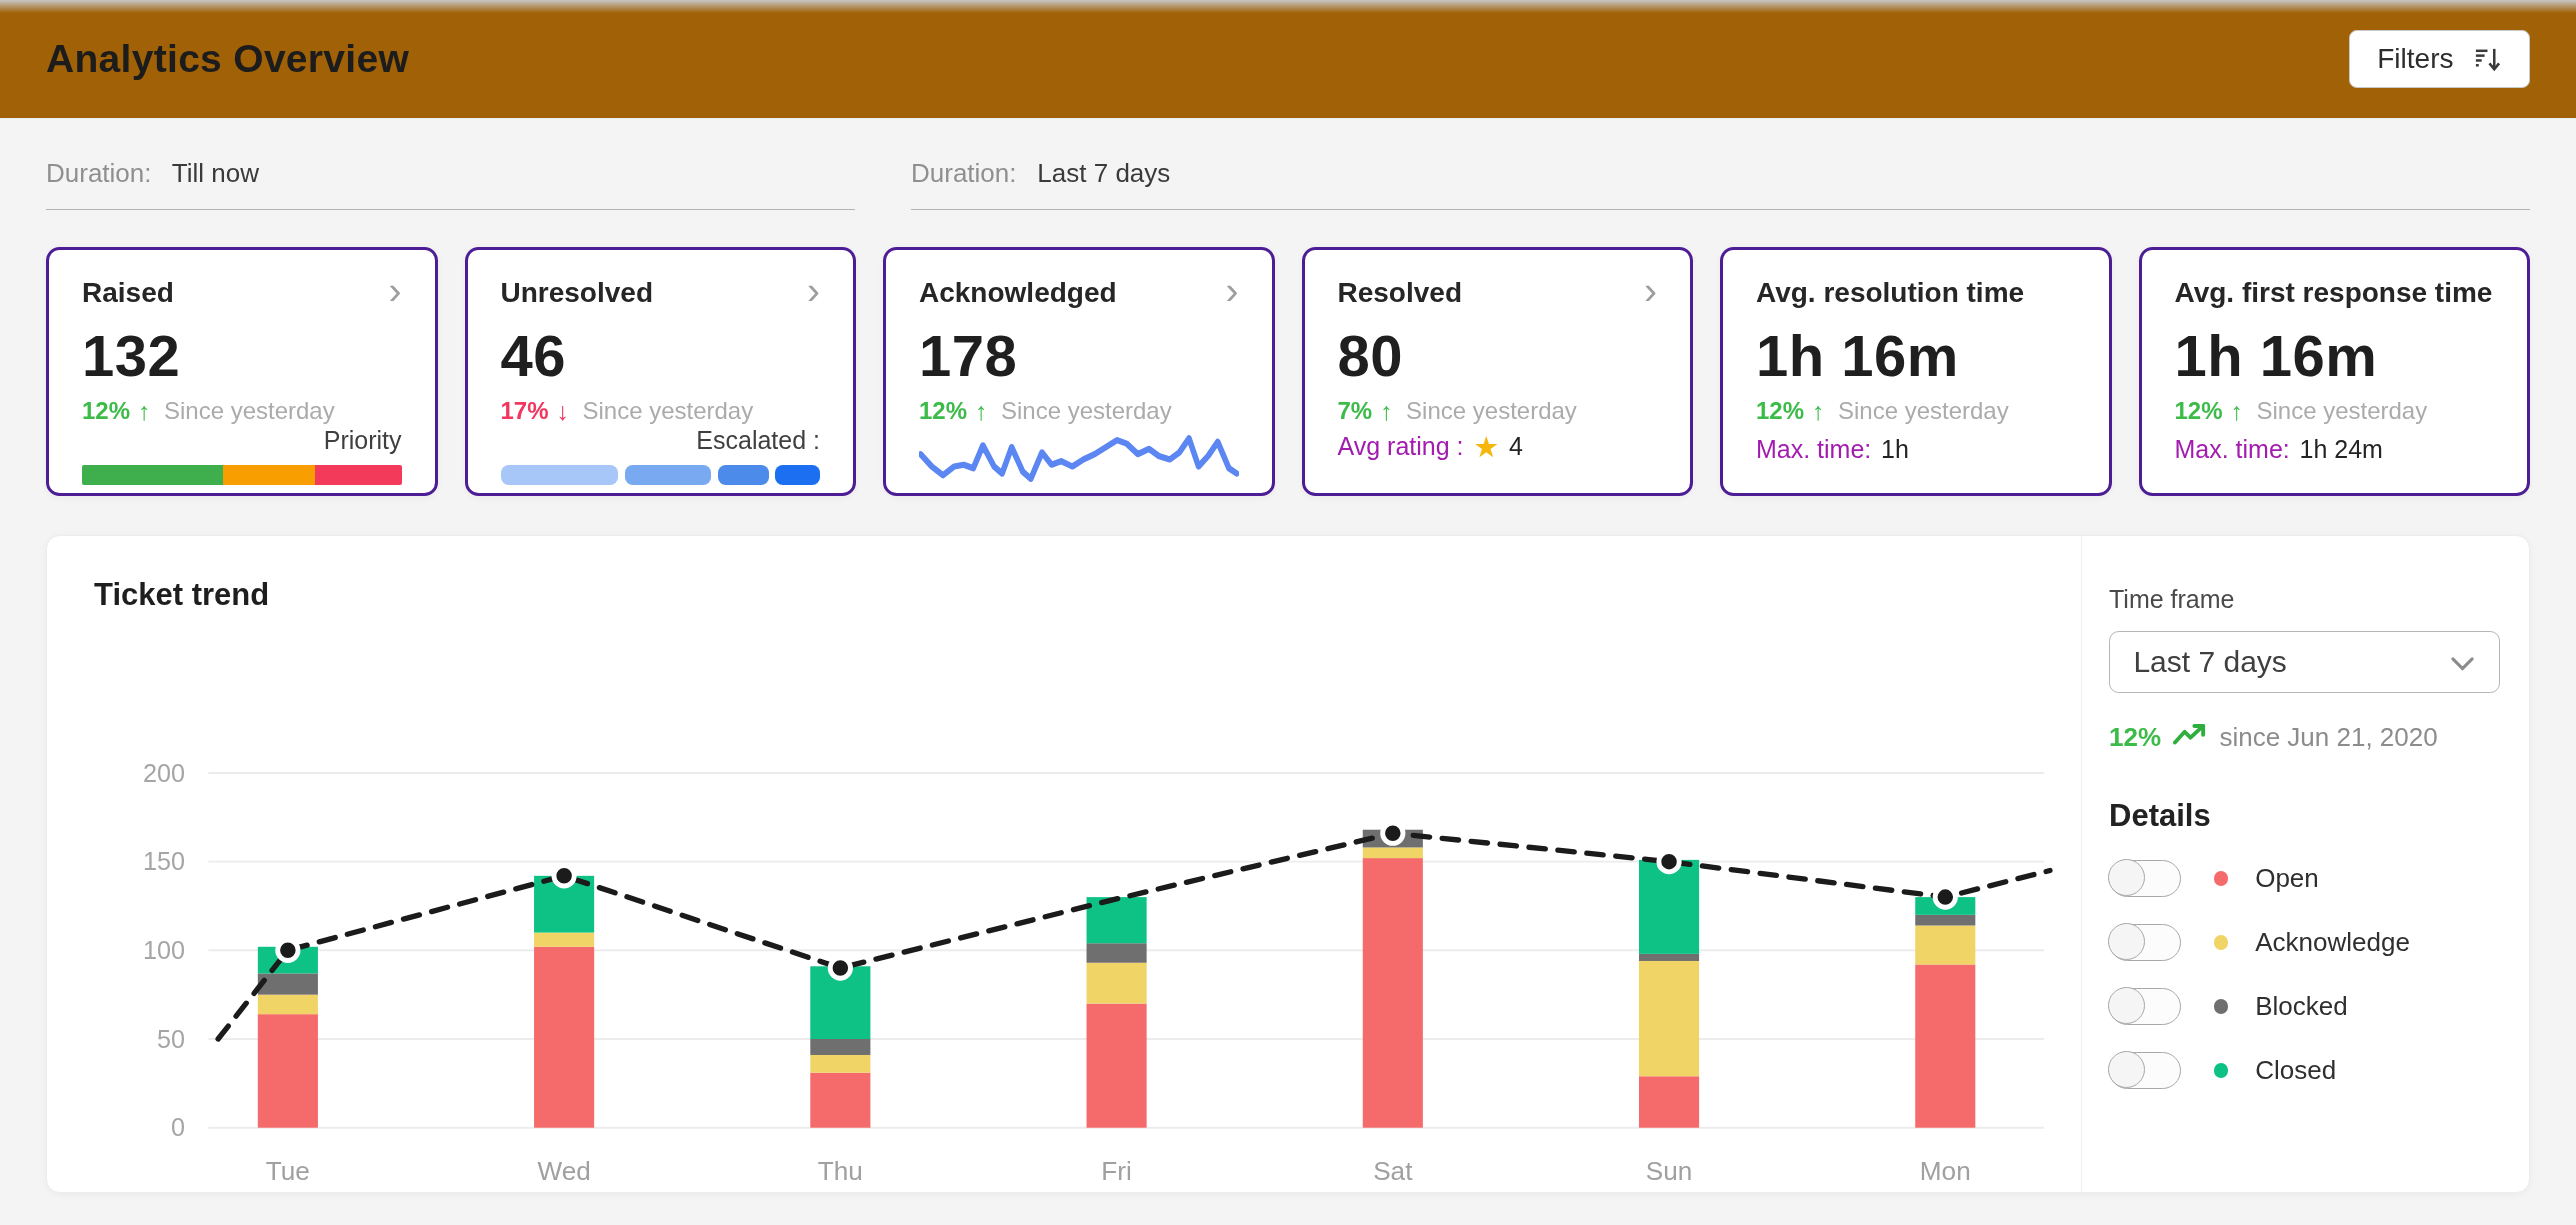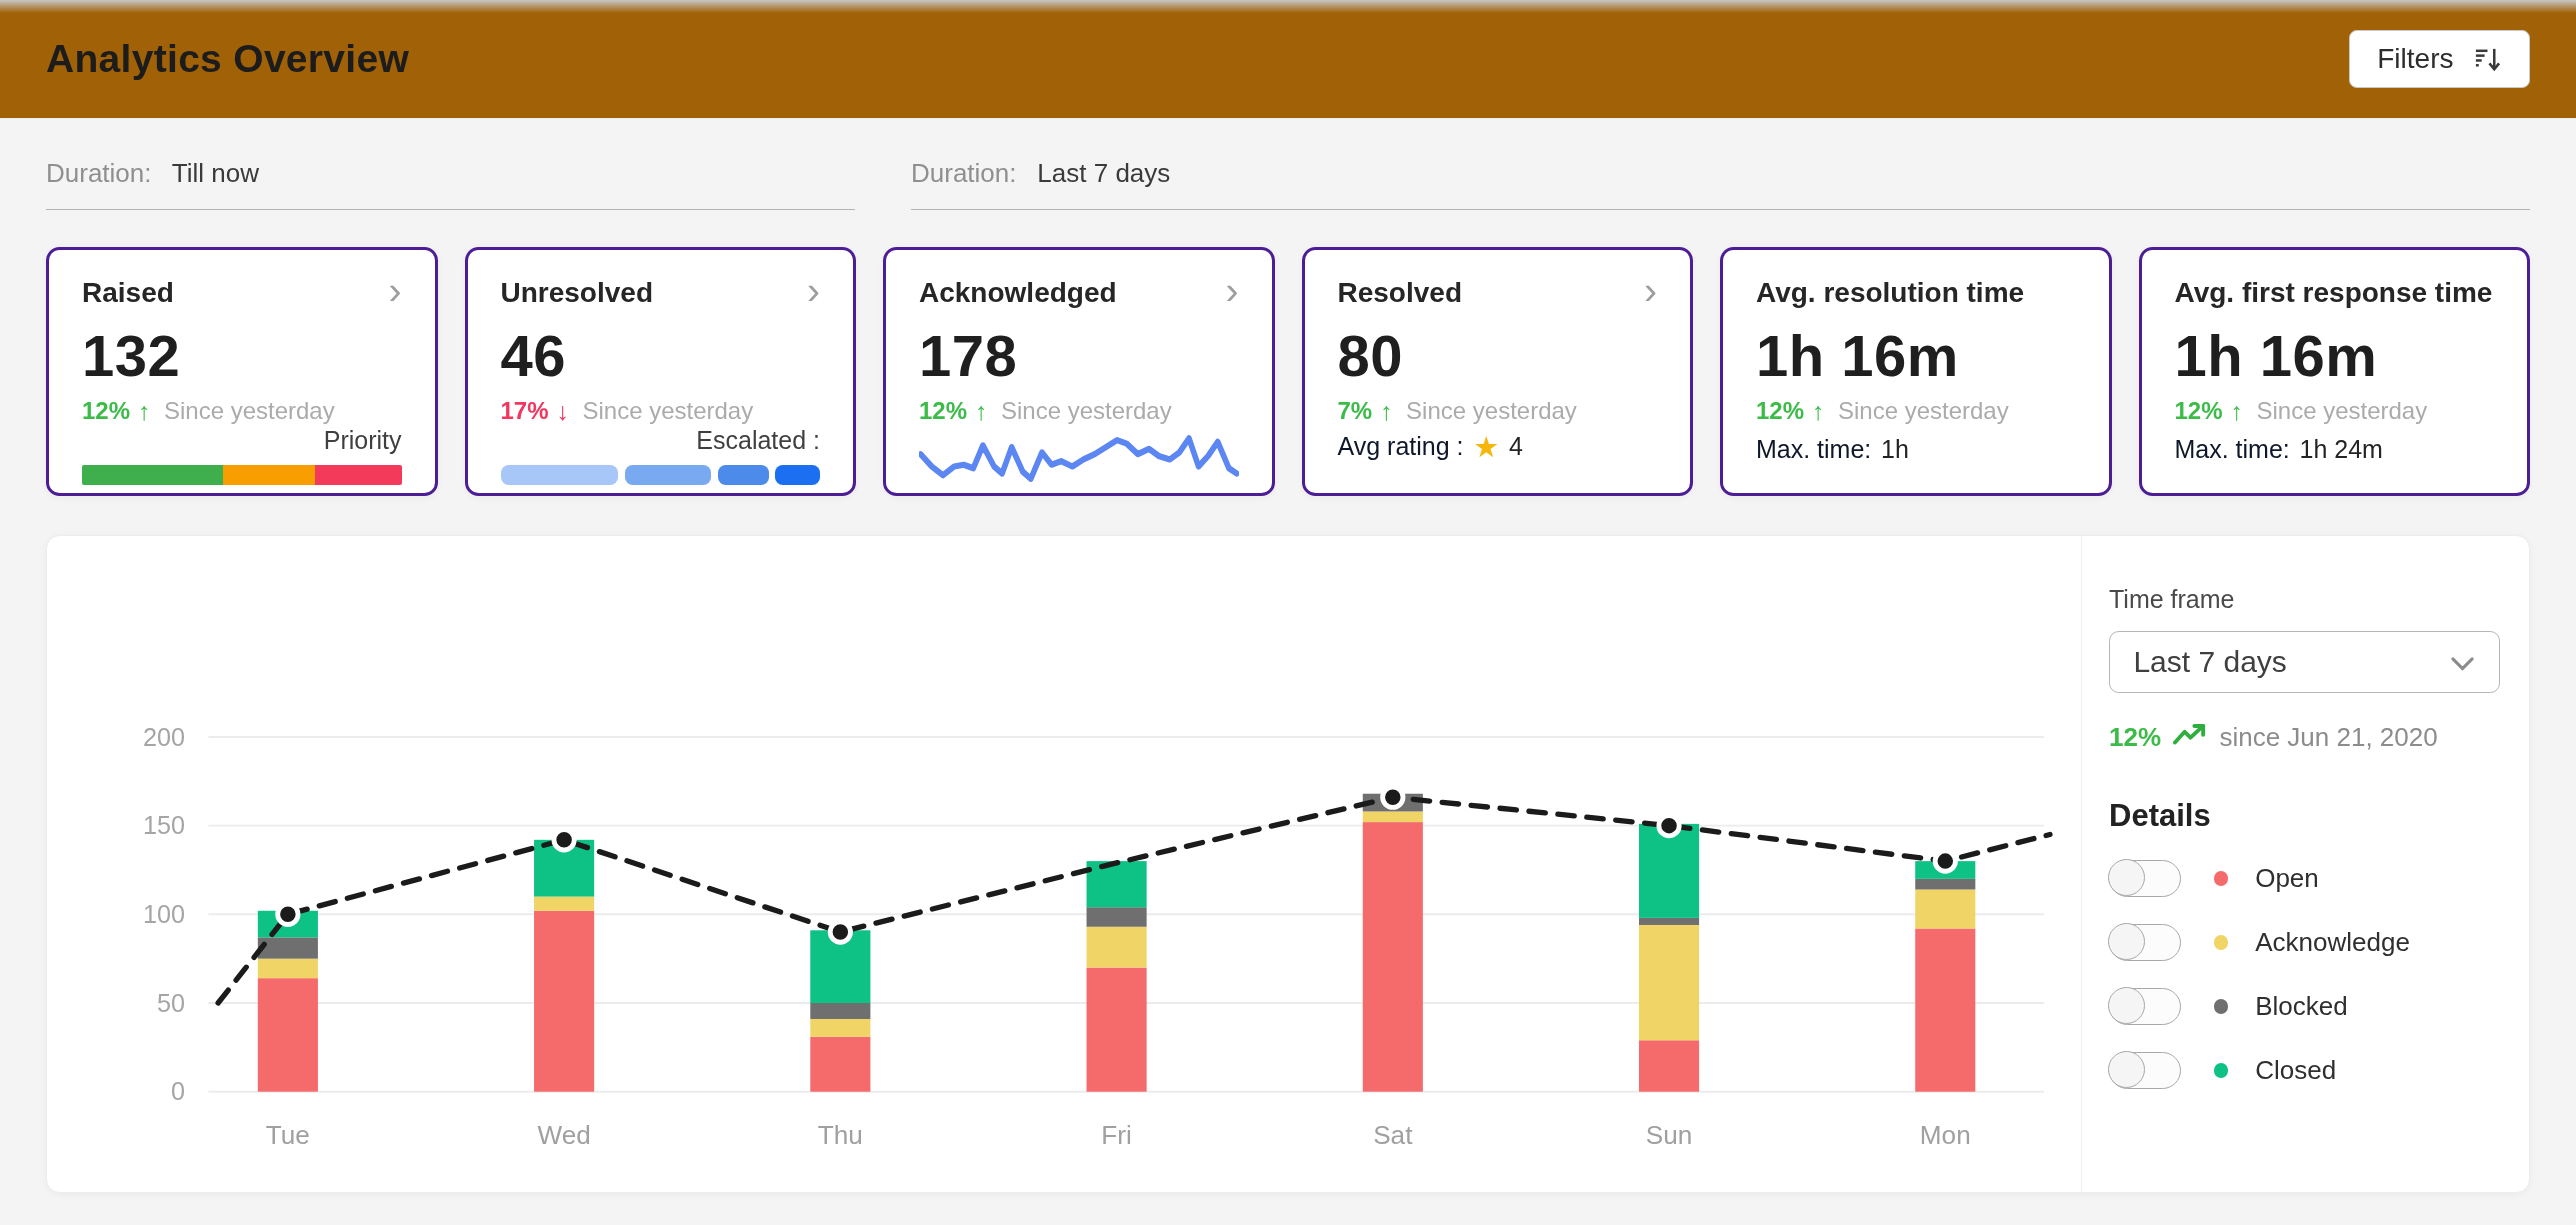--- a/index.html
+++ b/index.html
@@ -40,21 +40,21 @@
   .card-delta.down .pct, .card-delta.down .arrow { color:#f2365f; }
   .card-delta .arrow { font-size:25px; font-weight:700; }
   .card-delta .note { color:#ababab; margin-left:5.8px; }
   .card-footer { margin-top:auto;text-align:right; }
   .foot-label { font-size:25px; color:#3f3f3f; margin-bottom:9.7px; }
   .seg-bar { display:flex; height:20.4px; overflow:hidden; border-radius:1.9px; }
   .seg-bar div { height:100%; }
   .seg-bar.gapped { gap:6.8px; border-radius:0; overflow:visible; }
   .seg-bar.gapped div { border-radius:7.8px; }
   .foot-inline { font-size:25px; display:flex; align-items:center; gap:9.7px; }
-  .foot-inline .muted { color:#0f172a; }
+  .foot-inline .muted { color:#a21caf; }
   .foot-inline .dark { color:#242424; }
   .star { color:#f6b60d; font-size:29px; }
   .spark { width:100%; height:66px; }
 
   
   .chart-card { margin:39px 46px 0; height:658px; background:#fff; border:1px solid #ececec;
                 border-radius:13.6px; display:flex; box-shadow:0 1.9px 7.8px rgba(0,0,0,.04); }
   .chart-left { flex:1; padding:41px 0 0 47px; min-width:0; }
   .chart-title { font-size:31px; font-weight:700; color:#1e1e1e; }
   .plot-wrap { margin-top:1.9px; }
@@ -220,20 +220,21 @@
     </div>
     <div class="card-footer foot-inline">
       <span class="muted">Max. time:</span>
       <span class="dark">1h 24m</span>
     </div>
   </div>
 </div>
 
 <div class="chart-card">
   <div class="chart-left">
+    <div class="chart-title">Ticket trend</div>
     <div class="plot-wrap">
       <svg viewBox="0 0 2050 600">
           <line x1="118" y1="530" x2="2012" y2="530" stroke="#ececec" stroke-width="2"></line>
           <text x="94" y="539" text-anchor="end" fill="#a5a5a5" font-size="26">0</text>
           <line x1="118" y1="438.5" x2="2012" y2="438.5" stroke="#ececec" stroke-width="2"></line>
           <text x="94" y="447.5" text-anchor="end" fill="#a5a5a5" font-size="26">50</text>
           <line x1="118" y1="347" x2="2012" y2="347" stroke="#ececec" stroke-width="2"></line>
           <text x="94" y="356" text-anchor="end" fill="#a5a5a5" font-size="26">100</text>
           <line x1="118" y1="255.5" x2="2012" y2="255.5" stroke="#ececec" stroke-width="2"></line>
           <text x="94" y="264.5" text-anchor="end" fill="#a5a5a5" font-size="26">150</text>

